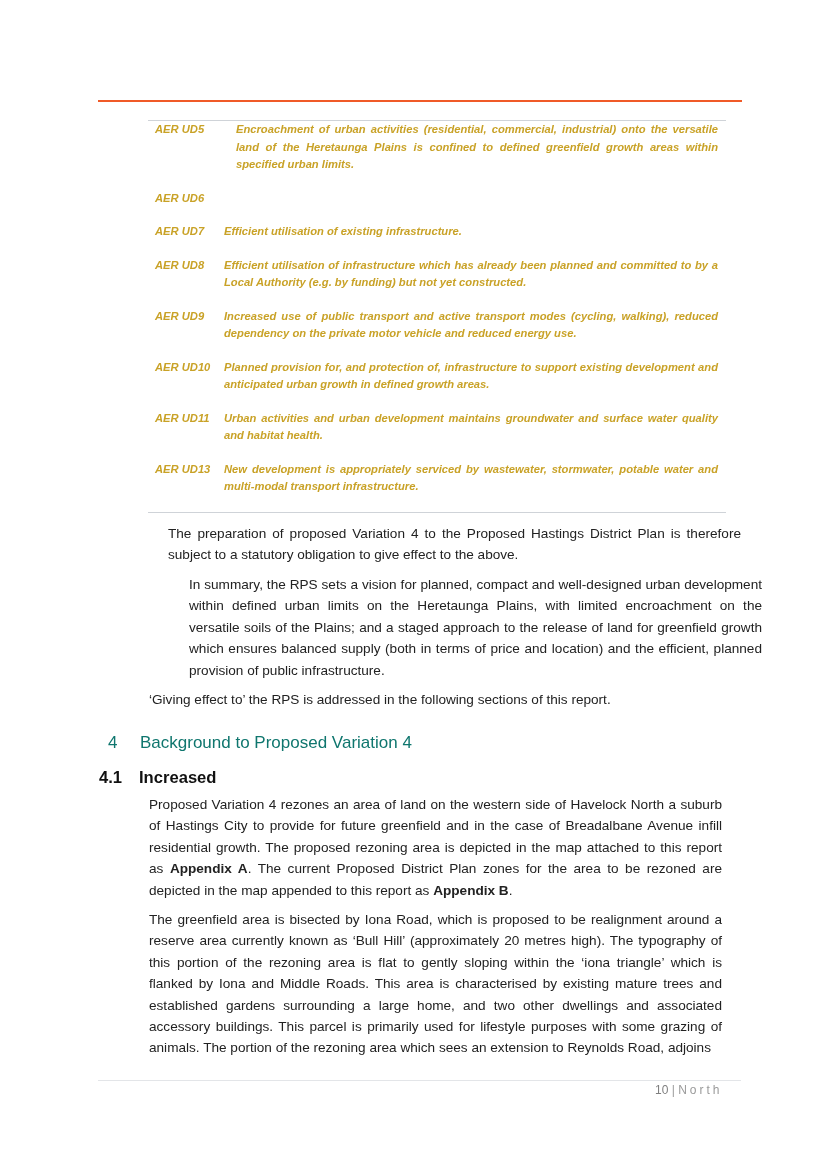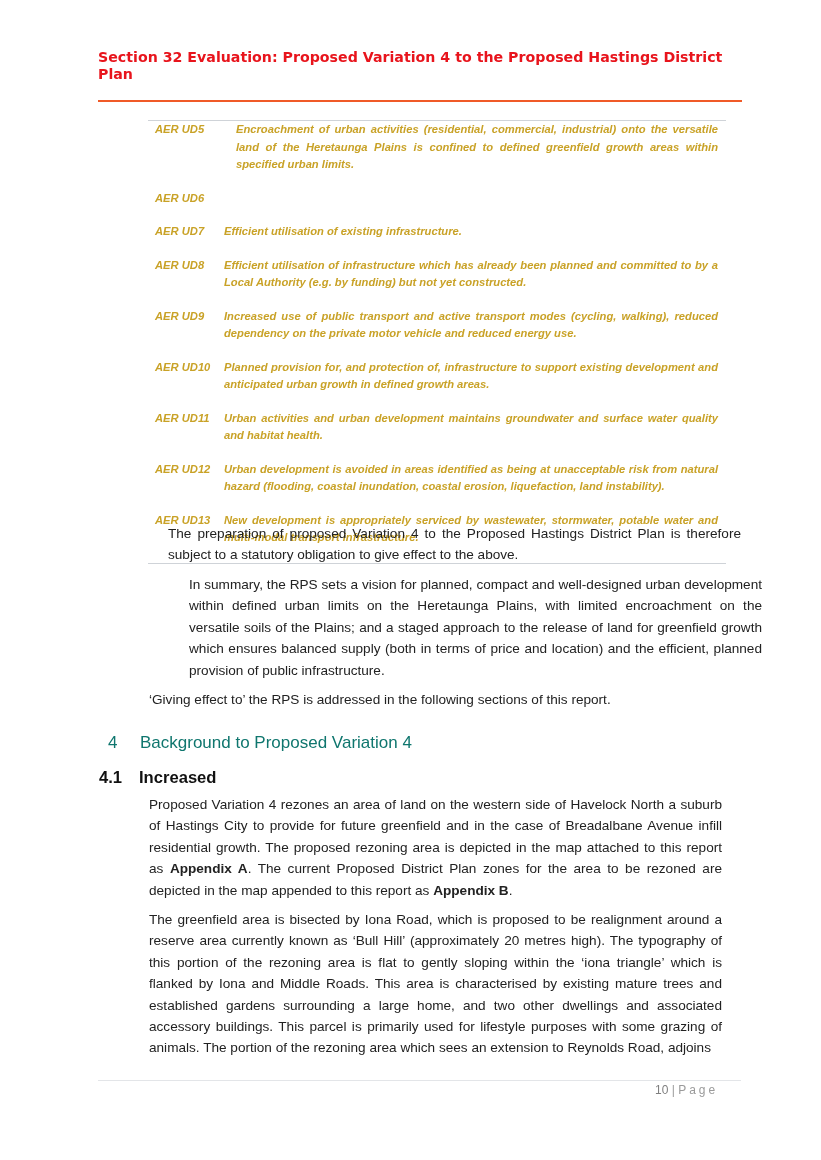--- a/index.html
+++ b/index.html
@@ -62,21 +62,20 @@
     }
     .page-number .sep { color: #9a9a9a; }
     .page-number .label { letter-spacing: 3px; color: #9a9a9a; }
     b { font-weight: bold; margin-top: 24px; }
   </style>
 </head>
 <body>
 
 <div class="page">
 
-  <div class="running-header">Section 32 Evaluation: Proposed Variation 4 to the Proposed Hastings District Plan</div>
   <div class="header-rule"></div>
 
   <div class="aer-table">
     <div class="aer-row">
       <div class="aer-code">AER UD5</div>
       <div class="aer-text">Encroachment of urban activities (residential, commercial, industrial) onto the versatile land of the Heretaunga Plains is confined to defined greenfield growth areas within specified urban limits.</div>
     </div>
     <div class="aer-row">
       <div class="aer-code">AER UD6</div>
     </div>
@@ -94,24 +93,20 @@
     </div>
     <div class="aer-row">
       <div class="aer-code">AER UD10</div>
       <div class="aer-text">Planned provision for, and protection of, infrastructure to support existing development and anticipated urban growth in defined growth areas.</div>
     </div>
     <div class="aer-row">
       <div class="aer-code">AER UD11</div>
       <div class="aer-text">Urban activities and urban development maintains groundwater and surface water quality and habitat health.</div>
     </div>
     <div class="aer-row">
-      <div class="aer-code">AER UD12</div>
-      <div class="aer-text">Urban development is avoided in areas identified as being at unacceptable risk from natural hazard (flooding, coastal inundation, coastal erosion, liquefaction, land instability).</div>
-    </div>
-    <div class="aer-row">
       <div class="aer-code">AER UD13</div>
       <div class="aer-text">New development is appropriately serviced by wastewater, stormwater, potable water and multi-modal transport infrastructure.</div>
     </div>
   </div>
 
   <p class="body-text para p1">The preparation of proposed Variation 4 to the Proposed Hastings District Plan is therefore subject to a statutory obligation to give effect to the above.</p>
   <p class="body-text para p2">In summary, the RPS sets a vision for planned, compact and well-designed urban development within defined urban limits on the Heretaunga Plains, with limited encroachment on the versatile soils of the Plains; and a staged approach to the release of land for greenfield growth which ensures balanced supply (both in terms of price and location) and the efficient, planned provision of public infrastructure.</p>
   <p class="body-text para p3">‘Giving effect to’ the RPS is addressed in the following sections of this report.</p>
 
   <div class="h1">
@@ -123,16 +118,16 @@
   </div>
 
   <p class="body-text para p4"><span>Proposed Variation 4 rezones an area of land on the western side of Havelock North a suburb of Hastings City to provide for future greenfield and in the case of Breadalbane Avenue infill residential growth.  The proposed rezoning area is depicted in the map attached to this report as </span><b>Appendix A</b><span>.  The current Proposed District Plan zones for the area to be rezoned are depicted in the map appended to this report as </span><b>Appendix B</b><span>.</span></p>
 
   <p class="body-text para p5">The greenfield area is bisected by Iona Road, which is proposed to be realignment around a reserve area currently known as ‘Bull Hill’ (approximately 20 metres high).  The typography of this portion of the rezoning area is flat to gently sloping within the ‘iona triangle’ which is flanked by Iona and Middle Roads. This area is characterised by existing mature trees and established gardens surrounding a large home, and two other dwellings and associated accessory buildings.  This parcel is primarily used for lifestyle purposes with some grazing of animals.  The portion of the rezoning area which sees an extension to Reynolds Road, adjoins</p>
 
   <div class="footer-rule"></div>
   <div class="page-number">
     <span>10</span>
     <span class="sep">|</span>
-    <span class="label">Page</span>
+    <span class="label">North</span>
   </div>
 
 </div>
 
 </body></html>

